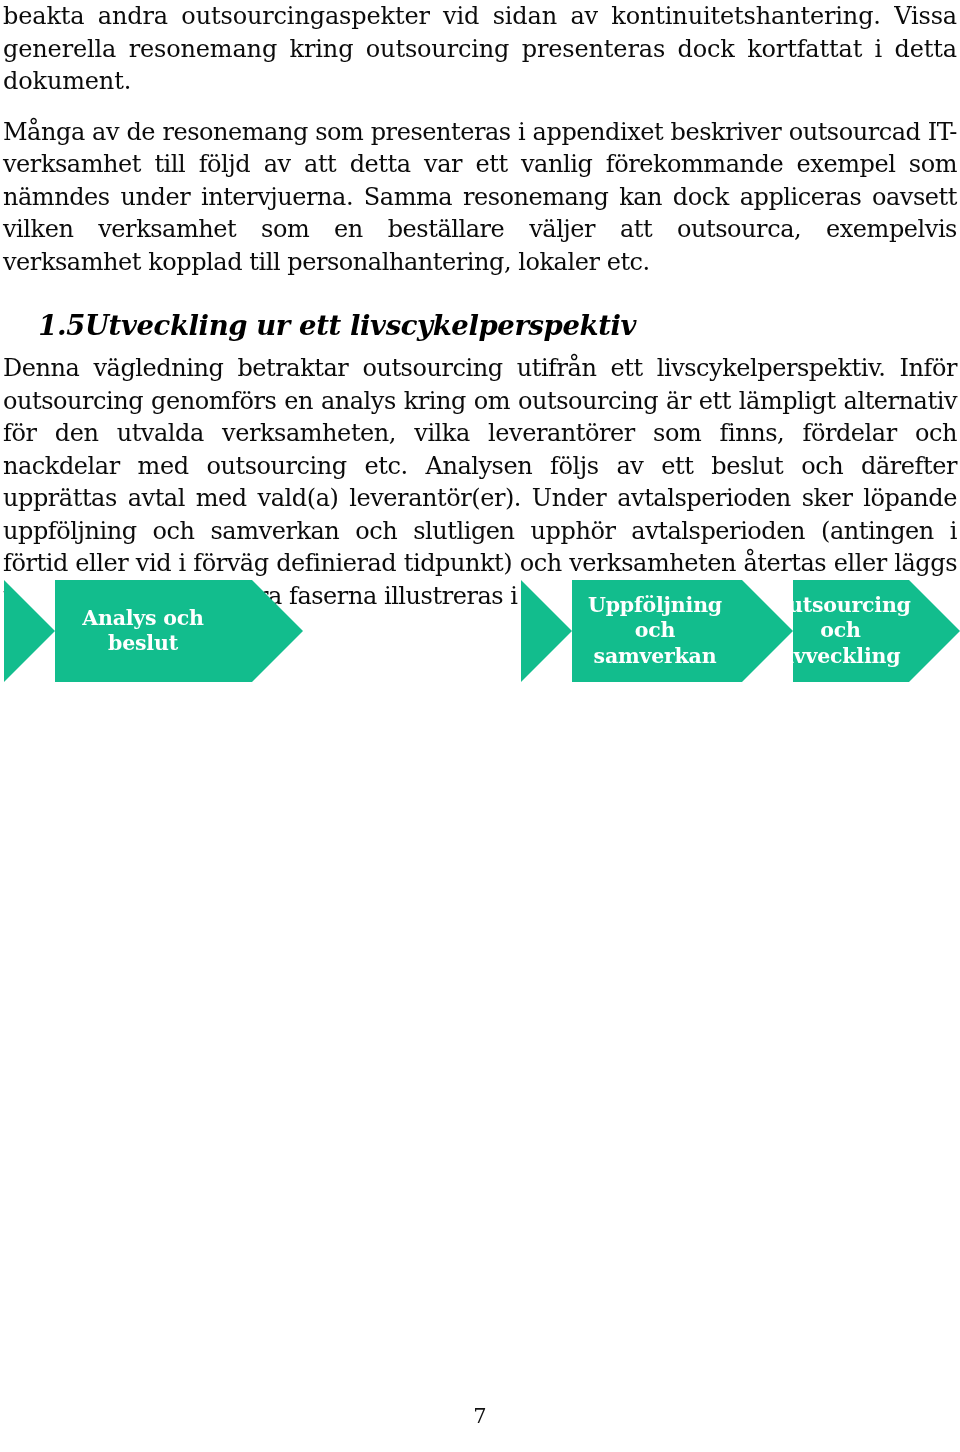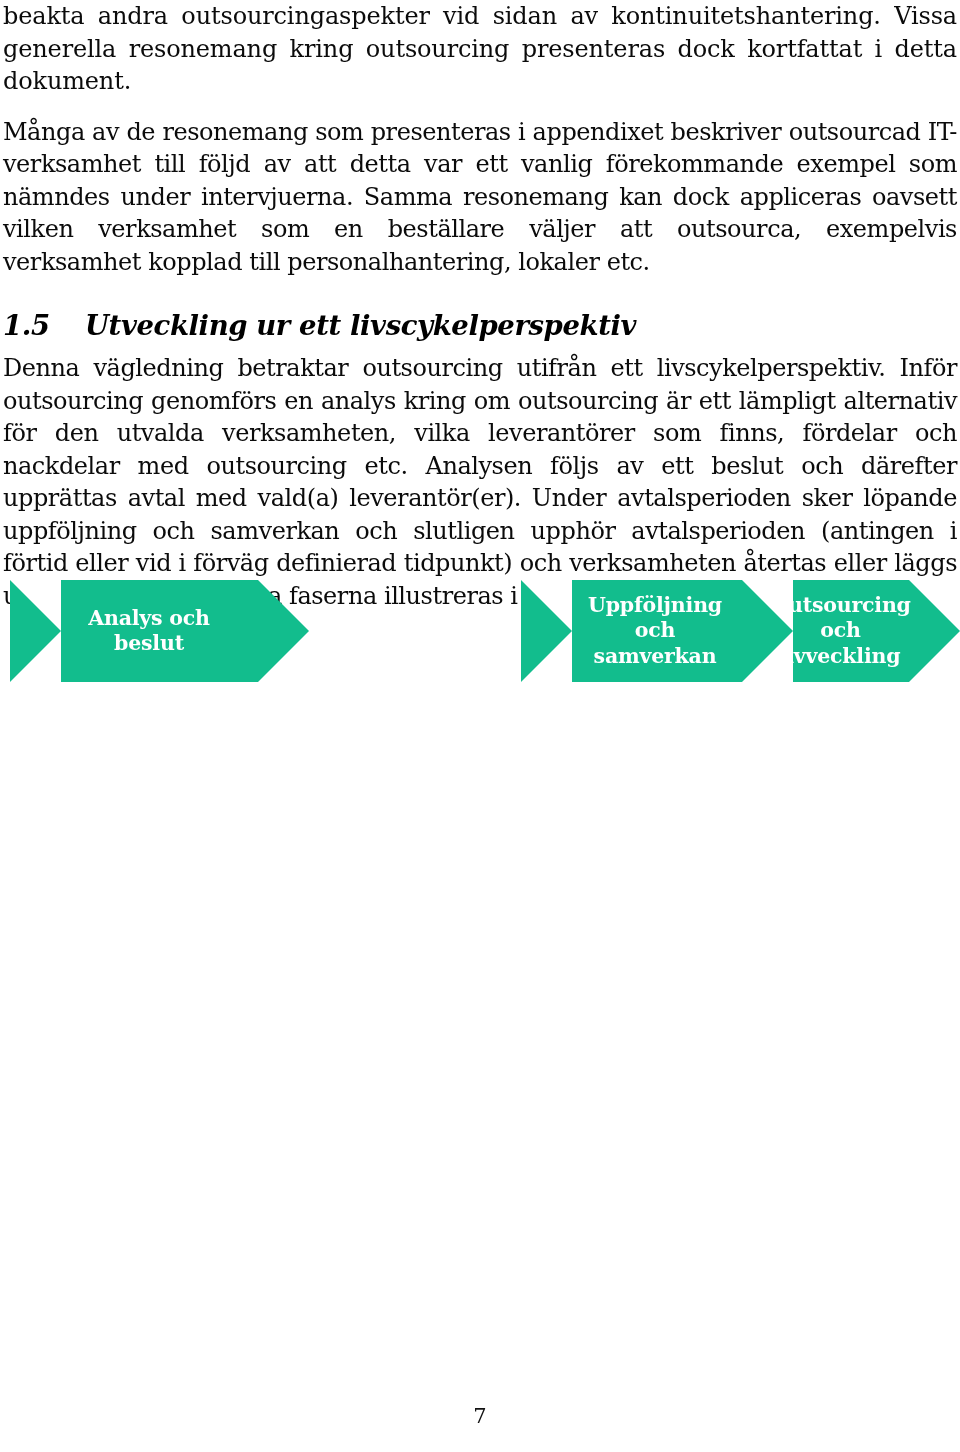--- a/index.html
+++ b/index.html
@@ -63,20 +63,21 @@
     font-style: italic;
     font-size: 27.5px;
     line-height: 34px;
     letter-spacing: -0.4px;
     color: #000000;
     white-space: nowrap;
   }
   .heading .h-num {
     display: inline-block;
     width: 82px;
+    text-align: right;
   }
   .heading .h-text {
     display: inline;
   }
 
   
   .figure {
     position: absolute;
     left: 0px;
     top: 580px;
@@ -127,21 +128,21 @@
     left: 0;
     top: 0;
     width: 0;
     height: 0;
     border-top: 51px solid #ffffff;
     border-bottom: 51px solid #ffffff;
     border-left: 51px solid transparent;
     z-index: 1;
   }
 
-  .chev-1 { left: 10px;   width: 248px; }
+  .chev-1 { left: 4px;   width: 248px; }
   .chev-2 { left: 255px; width: 235px; }
   .chev-3 { left: 521px; width: 238px; }
   .chev-4 { left: 742px; width: 167px; }
 
   
   .footer {
     position: absolute;
     left: 0;
     top: 1404px;
     width: 960px;

